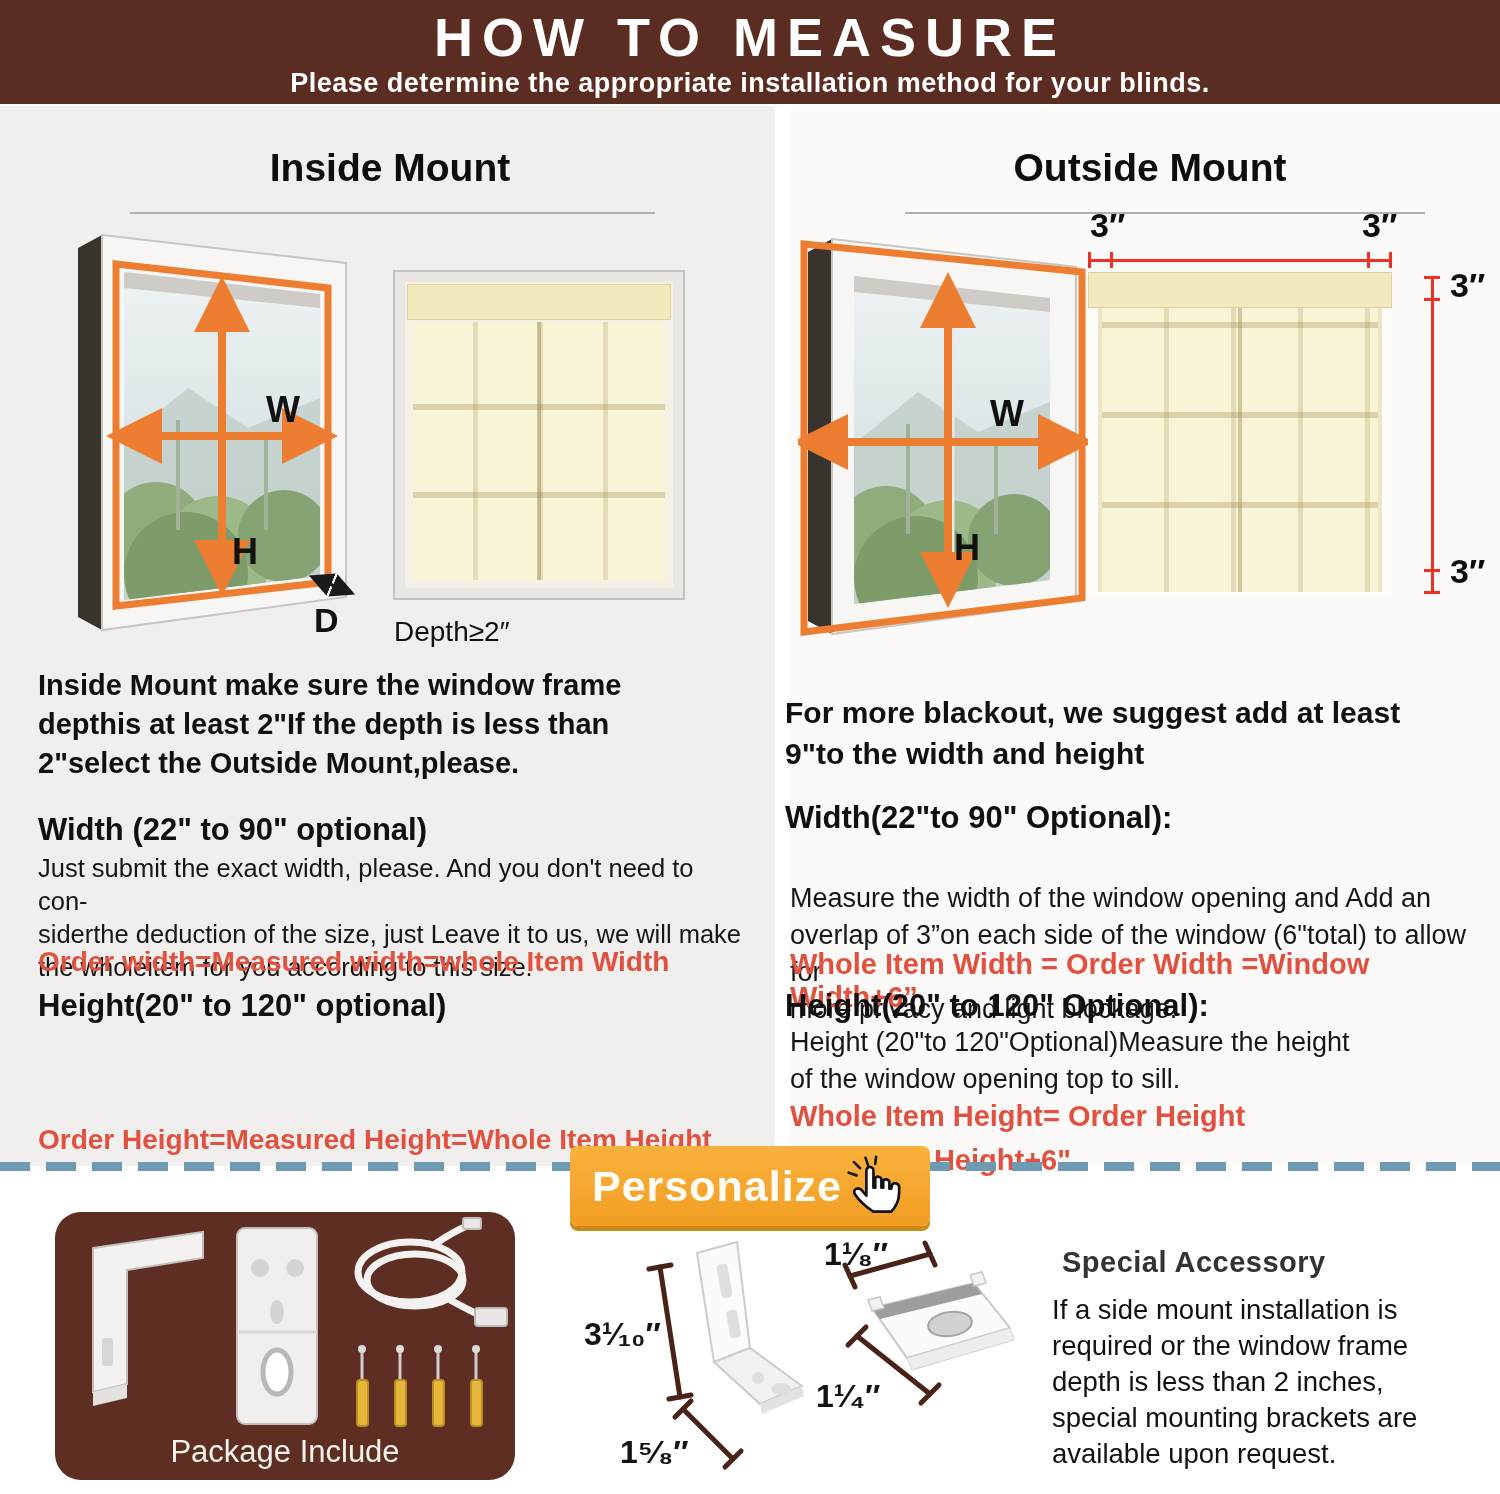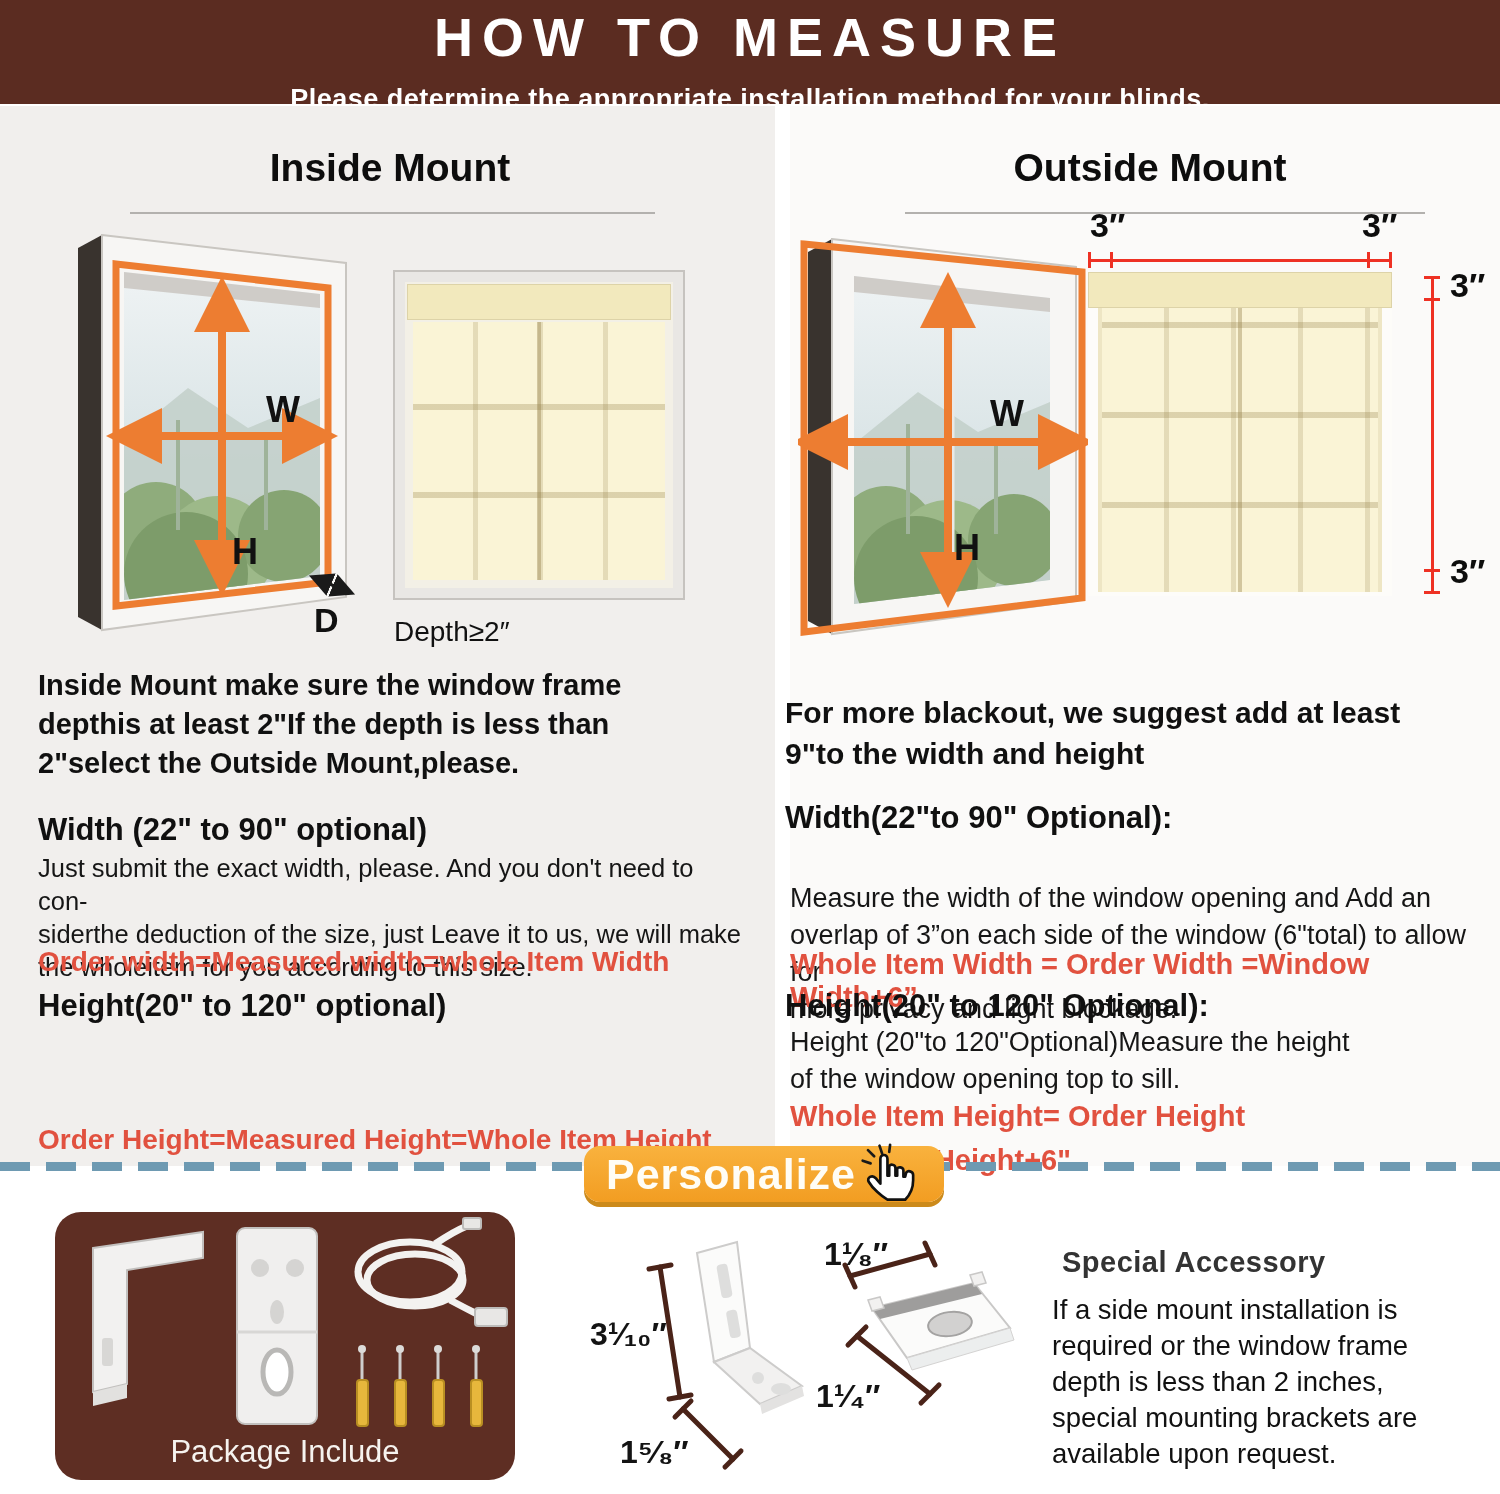--- a/index.html
+++ b/index.html
@@ -4,21 +4,21 @@
 <style>
   html,body{margin:0;padding:0;background:#ffffff;}
   .stage{position:relative;width:1500px;height:1494px;background:#ffffff;
          font-family:"Liberation Sans", sans-serif;overflow:hidden;}
   .abs{position:absolute;}
   .pre{white-space:pre-line;}
 
   
   .banner{left:0;top:0;width:1500px;height:104px;background:#5b2c21;color:#fff;text-align:center;}
   .banner .t{margin:0;padding-top:6px;font-size:54px;font-weight:800;letter-spacing:9px;}
-  .banner .s{margin:16px;font-size:27px;font-weight:bold;letter-spacing:.5px;}
+  .banner .s{margin:0;font-size:27px;font-weight:bold;letter-spacing:.5px;}
 
   
   .panel-left{left:0;top:106px;width:775px;height:1060px;background:#f1efed;}
   .panel-right{left:790px;top:106px;width:710px;height:1060px;background:#fbfaf9;}
 
   .col-title{font-size:39px;font-weight:bold;color:#0d0d0d;text-align:center;}
   .title-rule{height:2px;background:#b3b1ae;}
 
   
   .bframe{width:100%;height:100%;background:#e9e7e4;border:2px solid #c6c3bf;box-sizing:border-box;padding:10px;}
@@ -48,23 +48,23 @@
   .lead{font-size:29px;font-weight:bold;line-height:39px;}
   .head{font-size:31px;font-weight:bold;}
   .body{font-size:25.5px;line-height:33px;color:#161616;}
   .obody{font-size:27px;line-height:37px;color:#161616;}
   .rule-red{font-size:28px;font-weight:bold;color:#e1513f;}
   .orule-red{font-size:29px;font-weight:bold;color:#e1513f;line-height:44px;}
 
   
   .divider{left:0;top:1162px;width:1500px;height:9px;
            background:repeating-linear-gradient(90deg,#6e9ab2 0 30px, transparent 30px 46px);}
-  .pbtn{left:570px;top:1146px;width:360px;height:56px;border-radius:16px;
+  .pbtn{left:570px;top:1146px;width:360px;height:80px;border-radius:8px;
         background:linear-gradient(180deg,#f9b23e,#f29d22);box-shadow:0 5px 0 #cc8a1b;
-        display:flex;align-items:center;justify-content:center;gap:4px;cursor:pointer;margin-left:14px;}
+        display:flex;align-items:center;justify-content:center;gap:4px;cursor:pointer;}
   .pbtn .lbl{color:#fffdf5;font-size:43px;font-weight:600;letter-spacing:1px;}
 
   
   .pkg{left:55px;top:1212px;width:460px;height:268px;background:#5e2e23;border-radius:26px;}
   .pkg-label{position:absolute;left:0;top:222px;width:100%;text-align:center;color:#f6f3ef;font-size:31px;}
 
   
   .diag-label{font-size:32px;font-weight:bold;color:#131313;}
 
   
@@ -326,21 +326,21 @@
 
       <g stroke="#4a2318" stroke-width="5" stroke-linecap="round">
         <line x1="288" y1="48" x2="368" y2="26"></line>
         <line x1="283" y1="37" x2="293" y2="59"></line>
         <line x1="363" y1="15" x2="373" y2="37"></line>
         <line x1="295" y1="108" x2="368" y2="166"></line>
         <line x1="286" y1="117" x2="304" y2="99"></line>
         <line x1="359" y1="175" x2="377" y2="157"></line>
       </g>
     </svg>
-    <div class="abs diag-label" style="left:28px;top:88px;">3¹⁄₁₀″</div>
+    <div class="abs diag-label" style="left:22px;top:88px;">3¹⁄₁₀″</div>
     <div class="abs diag-label" style="left:58px;top:206px;">1⁵⁄₈″</div>
     <div class="abs diag-label" style="left:262px;top:8px;">1¹⁄₈″</div>
     <div class="abs diag-label" style="left:254px;top:150px;">1¹⁄₄″</div>
   </div>
 
   <div class="abs acc-title" style="left:1055px;top:1246px;margin-left:7px;">Special Accessory</div>
   <div class="abs acc-body pre" style="left:1052px;top:1292px;width:430px;">If a side mount installation is
 required or the window frame
 depth is less than 2 inches,
 special mounting brackets are

